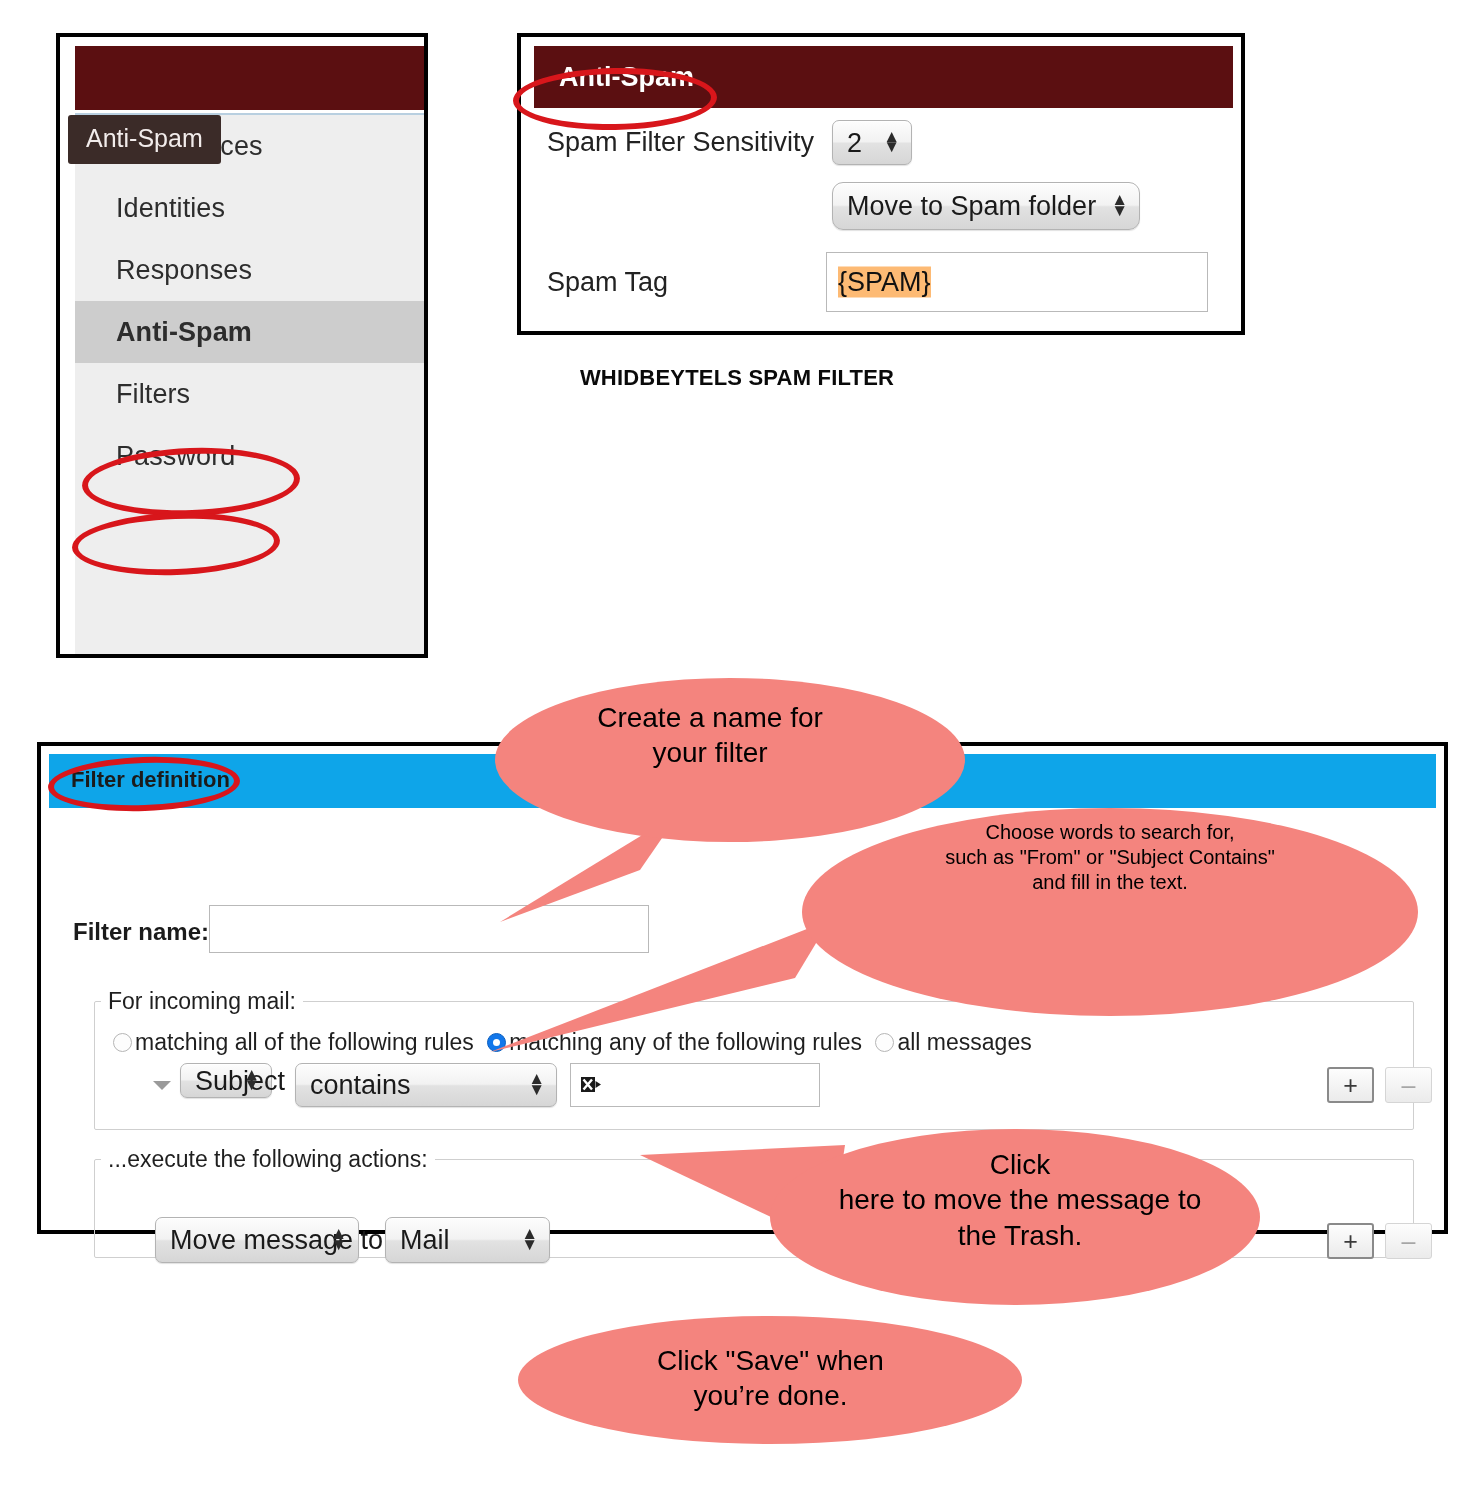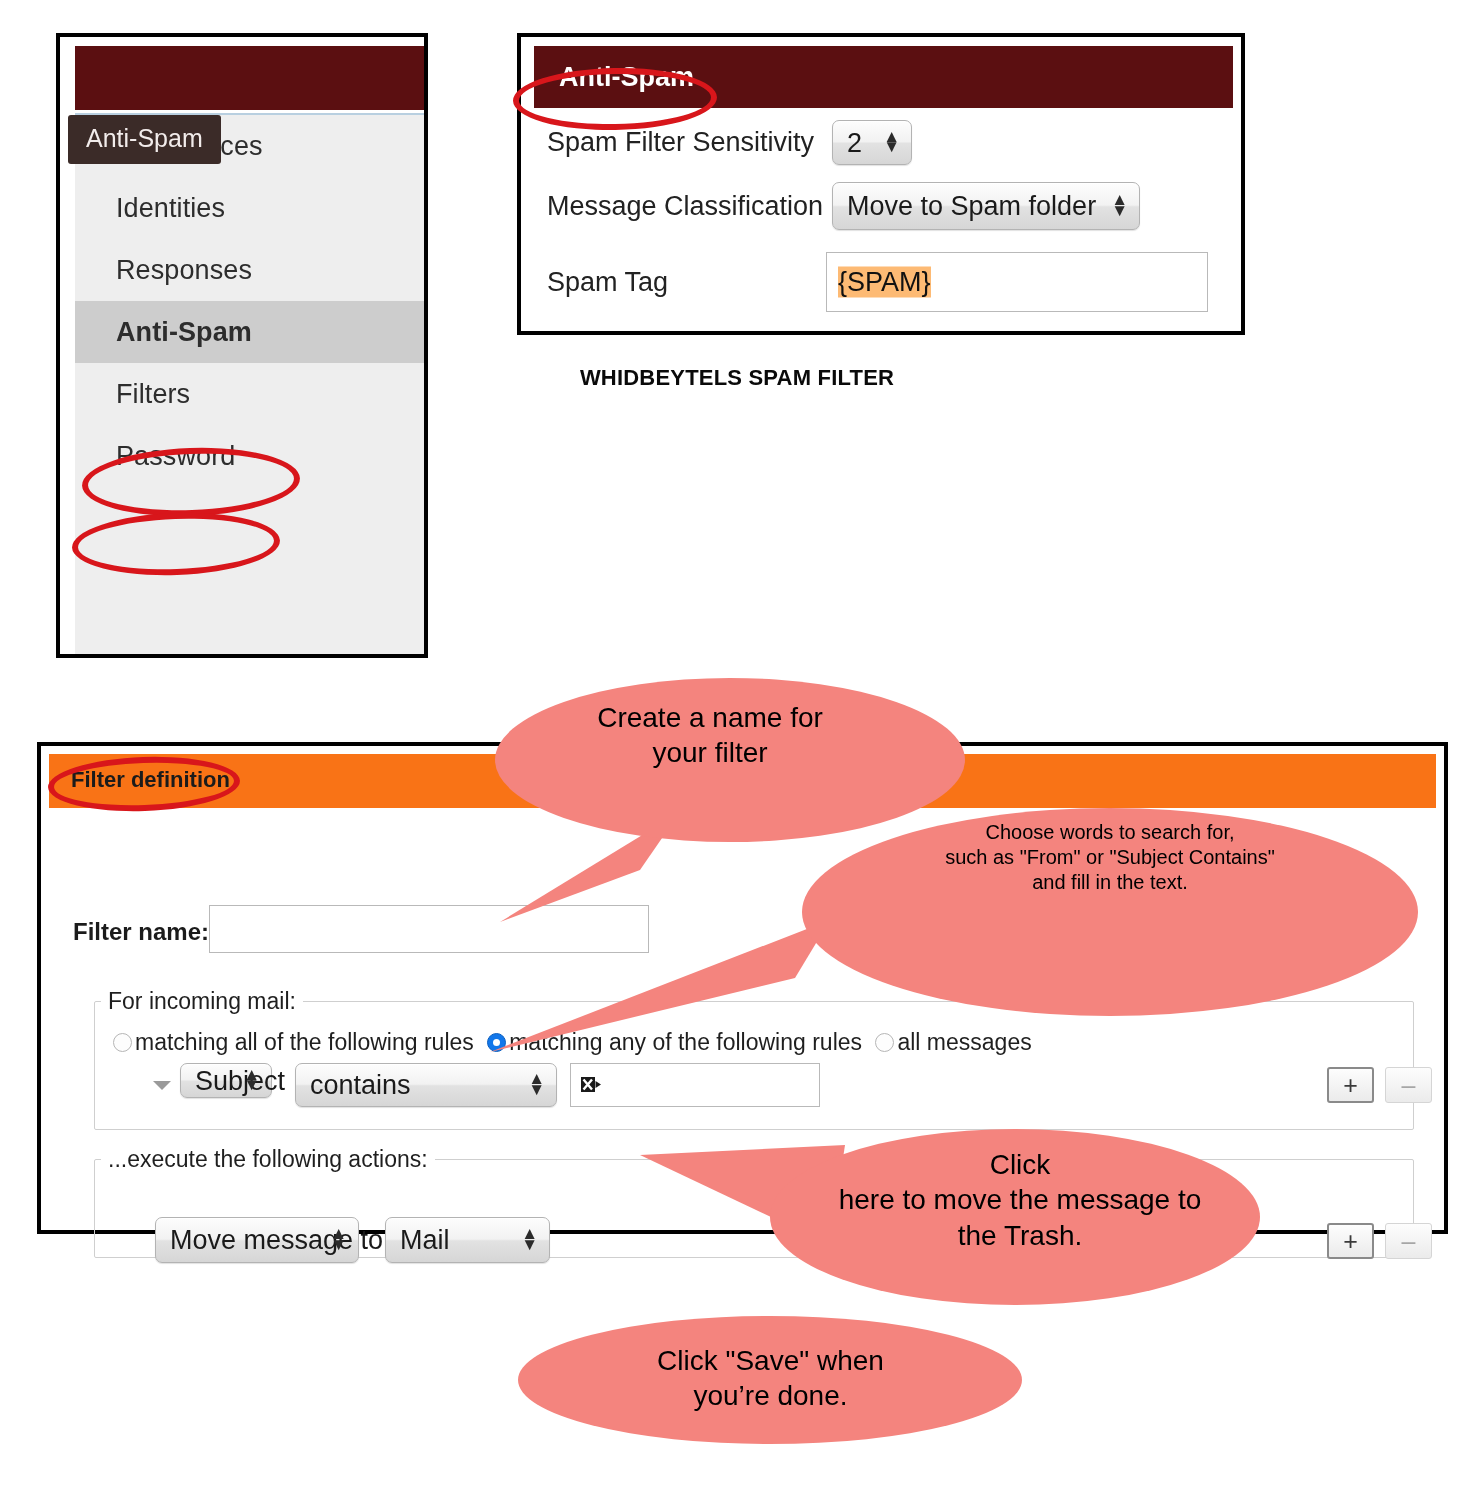--- a/index.html
+++ b/index.html
@@ -54,21 +54,21 @@
   .txtbox .val{position:absolute;left:11px;top:50%;transform:translateY(-50%);background:#fdba74;}
 
   
   #spam-caption{
     position:absolute;left:0;right:0;top:365px;text-align:center;
     font-size:22px;font-weight:bold;color:#0a0a0a;letter-spacing:.2px;
   }
 
   
   #filter-panel{left:37px;top:742px;width:1411px;height:492px;}
-  #fd-header{position:absolute;left:8px;top:8px;right:8px;height:54px;background:#f97316;border-bottom:1px solid #bcbcbc;}
+  #fd-header{position:absolute;left:8px;top:8px;right:8px;height:54px;background:#0ea5e9;border-bottom:1px solid #bcbcbc;}
   #fd-header-title{position:absolute;left:22px;top:13px;font-size:22px;font-weight:bold;color:#1b1b1b;}
   #fd-body{position:absolute;left:8px;top:62px;right:8px;bottom:8px;background:#fff;}
 
   #filter-name-label{position:absolute;left:24px;top:110px;font-size:24px;font-weight:bold;color:#1b1b1b;}
   #filter-name-input{left:160px;top:97px;width:440px;height:48px;}
 
   fieldset.box{
     position:absolute;box-sizing:border-box;margin:0;padding:0;
     border:1px solid #cfcfcf;border-radius:2px;
   }
@@ -148,22 +148,21 @@
       <div class="sel" style="left:298px;top:10px;width:80px;height:45px;">
         <span class="txt">2</span>
         <span class="spin">
             <span>▲</span>
             <span>▼</span>
           </span>
       </div>
     </div>
 
     <div class="as-row" style="top:66px;">
-      <div class="as-label">Message Classification</div>
-      <div class="sel" style="left:298px;top:8px;width:308px;height:48px;">
+      <div class="sel" style="left:298px;top:8px;width:308px;height:48px;border-radius:11px;">
         <span class="txt">Move to Spam folder</span>
         <span class="spin">
             <span>▲</span>
             <span>▼</span>
           </span>
       </div>
     </div>
 
     <div class="as-row" style="top:134px;height:80px;">
       <div class="as-label" style="line-height:80px;">Spam Tag</div>

